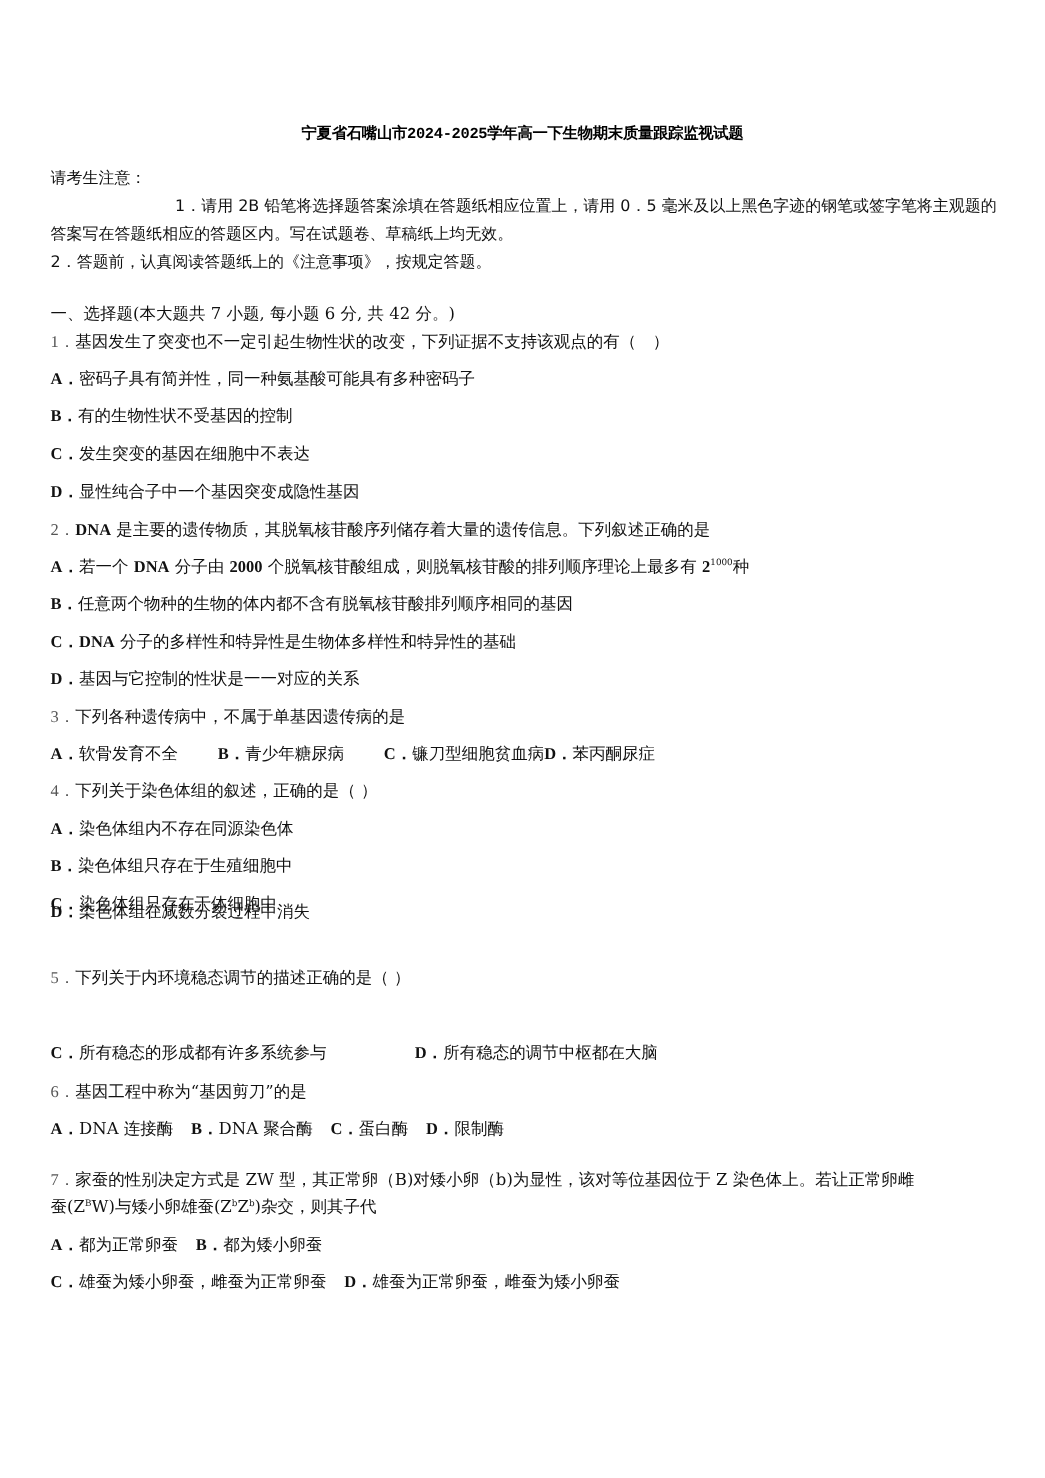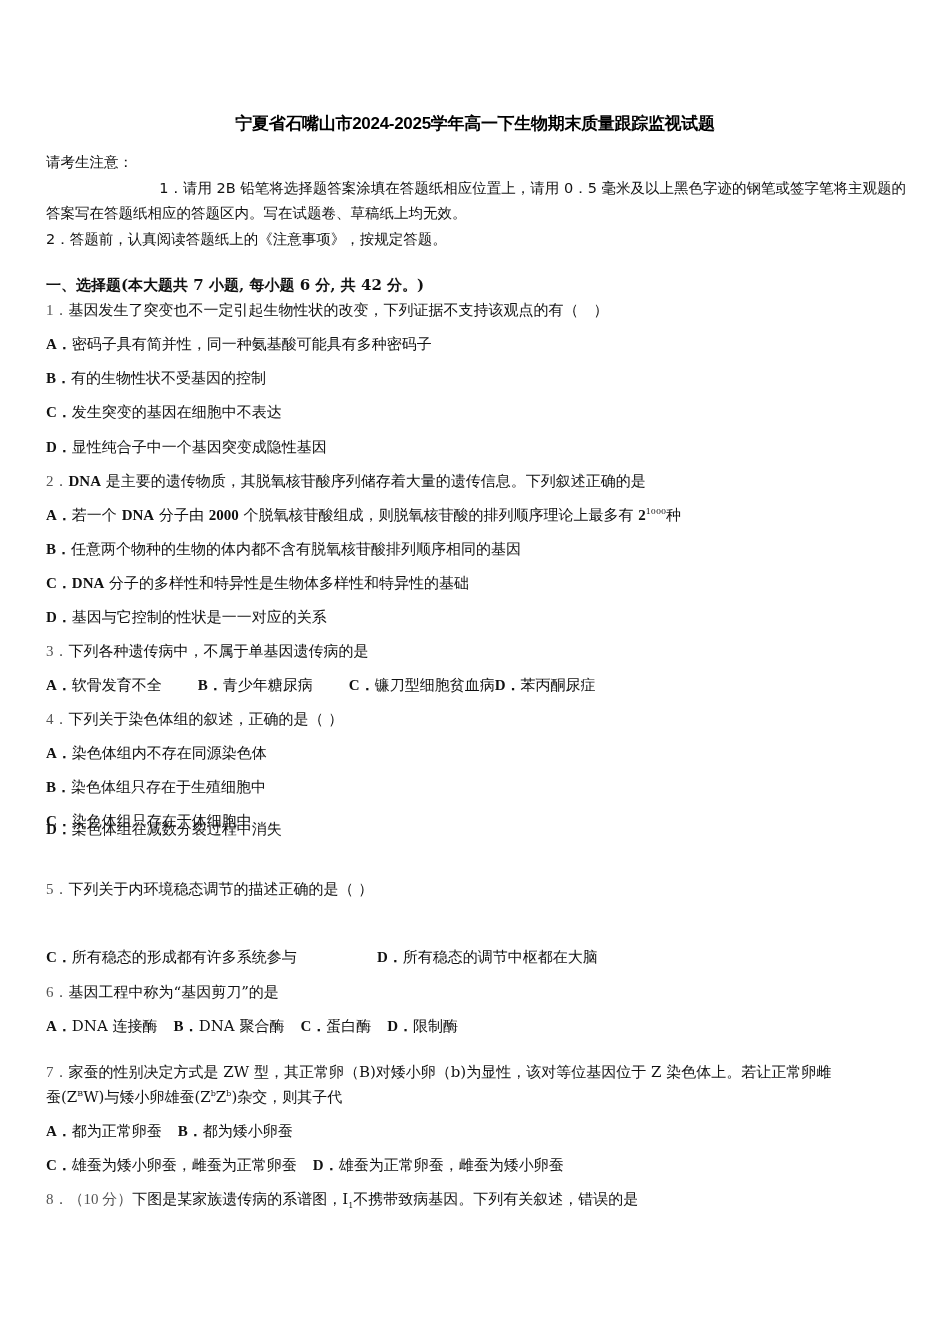--- a/index.html
+++ b/index.html
@@ -1,40 +1,40 @@
 <!DOCTYPE html>
 <html><head>
 <meta charset="utf-8">
 <style>
   html, body { margin: 0; padding: 0; background: #ffffff; }
   body { width: 950px; height: 1344px; position: relative; overflow: hidden; color: #111; }
   .page { position: absolute; left: 0; top: 0; width: 950px; height: 1344px; }
   .title { position: absolute; top: 112px; left: 0; width: 950px; text-align: center;
-           font-family: Liberation Sans, sans-serif; font-weight: bold; font-size: 17px; letter-spacing: -0.3px; color: #000; }
+           font-family: Liberation Mono, monospace; font-weight: bold; font-size: 14px; letter-spacing: -0.3px; color: #000; }
   .notice { position: absolute; left: 46px; width: 860px; font-family: "DejaVu Sans", sans-serif; font-size: 14.5px; color: #111; line-height: 26px; }
   .line { position: absolute; left: 46px; white-space: nowrap; font-family: "DejaVu Serif", "Liberation Serif", serif; font-size: 15px; color: #111; }
   .num { color: #555; font-family: "Liberation Serif", serif; }
   .opt { font-weight: bold; font-family: "Liberation Serif", serif; }
   .b { font-weight: bold; font-family: "Liberation Serif", serif; }
   sup { font-size: 8px; vertical-align: 6px; }
   sub { font-size: 8px; }
 </style>
 </head>
 <body>
 
 <div class="page">
 
   <div class="title">宁夏省石嘴山市2024-2025学年高一下生物期末质量跟踪监视试题</div>
 
   <div class="notice" style="top:149px;">请考生注意：</div>
   <div class="notice" style="top:175px;text-align:right;">1．请用 2B 铅笔将选择题答案涂填在答题纸相应位置上，请用 0．5 毫米及以上黑色字迹的钢笔或签字笔将主观题的</div>
   <div class="notice" style="top:200px;">答案写在答题纸相应的答题区内。写在试题卷、草稿纸上均无效。</div>
   <div class="notice" style="top:226px;">2．答题前，认真阅读答题纸上的《注意事项》，按规定答题。</div>
 
-  <div class="line" style="top:276px;font-weight:bold;">一、选择题(本大题共 7 小题, 每小题 6 分, 共 42 分。)</div>
+  <div class="line" style="top:276px;">一、选择题(本大题共 7 小题, 每小题 6 分, 共 42 分。)</div>
 
   <div class="line" style="top:301px;">
     <span class="num">1．</span><span>基因发生了突变也不一定引起生物性状的改变，下列证据不支持该观点的有（　）</span>
   </div>
   <div class="line" style="top:335px;"><span class="opt">A．</span><span>密码子具有简并性，同一种氨基酸可能具有多种密码子</span></div>
   <div class="line" style="top:369px;"><span class="opt">B．</span><span>有的生物性状不受基因的控制</span></div>
   <div class="line" style="top:403px;"><span class="opt">C．</span><span>发生突变的基因在细胞中不表达</span></div>
   <div class="line" style="top:438px;"><span class="opt">D．</span><span>显性纯合子中一个基因突变成隐性基因</span></div>
 
   <div class="line" style="top:472px;">
@@ -83,17 +83,14 @@
   <div class="line" style="top:1088px;">
     <span>蚕(Z</span><sup>B</sup><span>W)与矮小卵雄蚕(Z</span><sup>b</sup><span>Z</span><sup>b</sup><span>)杂交，则其子代</span>
   </div>
   <div class="line" style="top:1122px;">
     <span class="opt">A．</span><span>都为正常卵蚕</span><span style="display:inline-block;width:16px;"></span><span class="opt">B．</span><span>都为矮小卵蚕</span>
   </div>
   <div class="line" style="top:1156px;">
     <span class="opt">C．</span><span>雄蚕为矮小卵蚕，雌蚕为正常卵蚕</span><span style="display:inline-block;width:16px;"></span><span class="opt">D．</span><span>雄蚕为正常卵蚕，雌蚕为矮小卵蚕</span>
   </div>
 
-  <div class="line" style="top:1190px;">
-    <span class="num">8．</span><span class="num">（10 分）</span><span>下图是某家族遗传病的系谱图，Ⅰ</span><sub>1</sub><span>不携带致病基因。下列有关叙述，错误的是</span>
-  </div>
 
 </div>
 
 </body></html>

